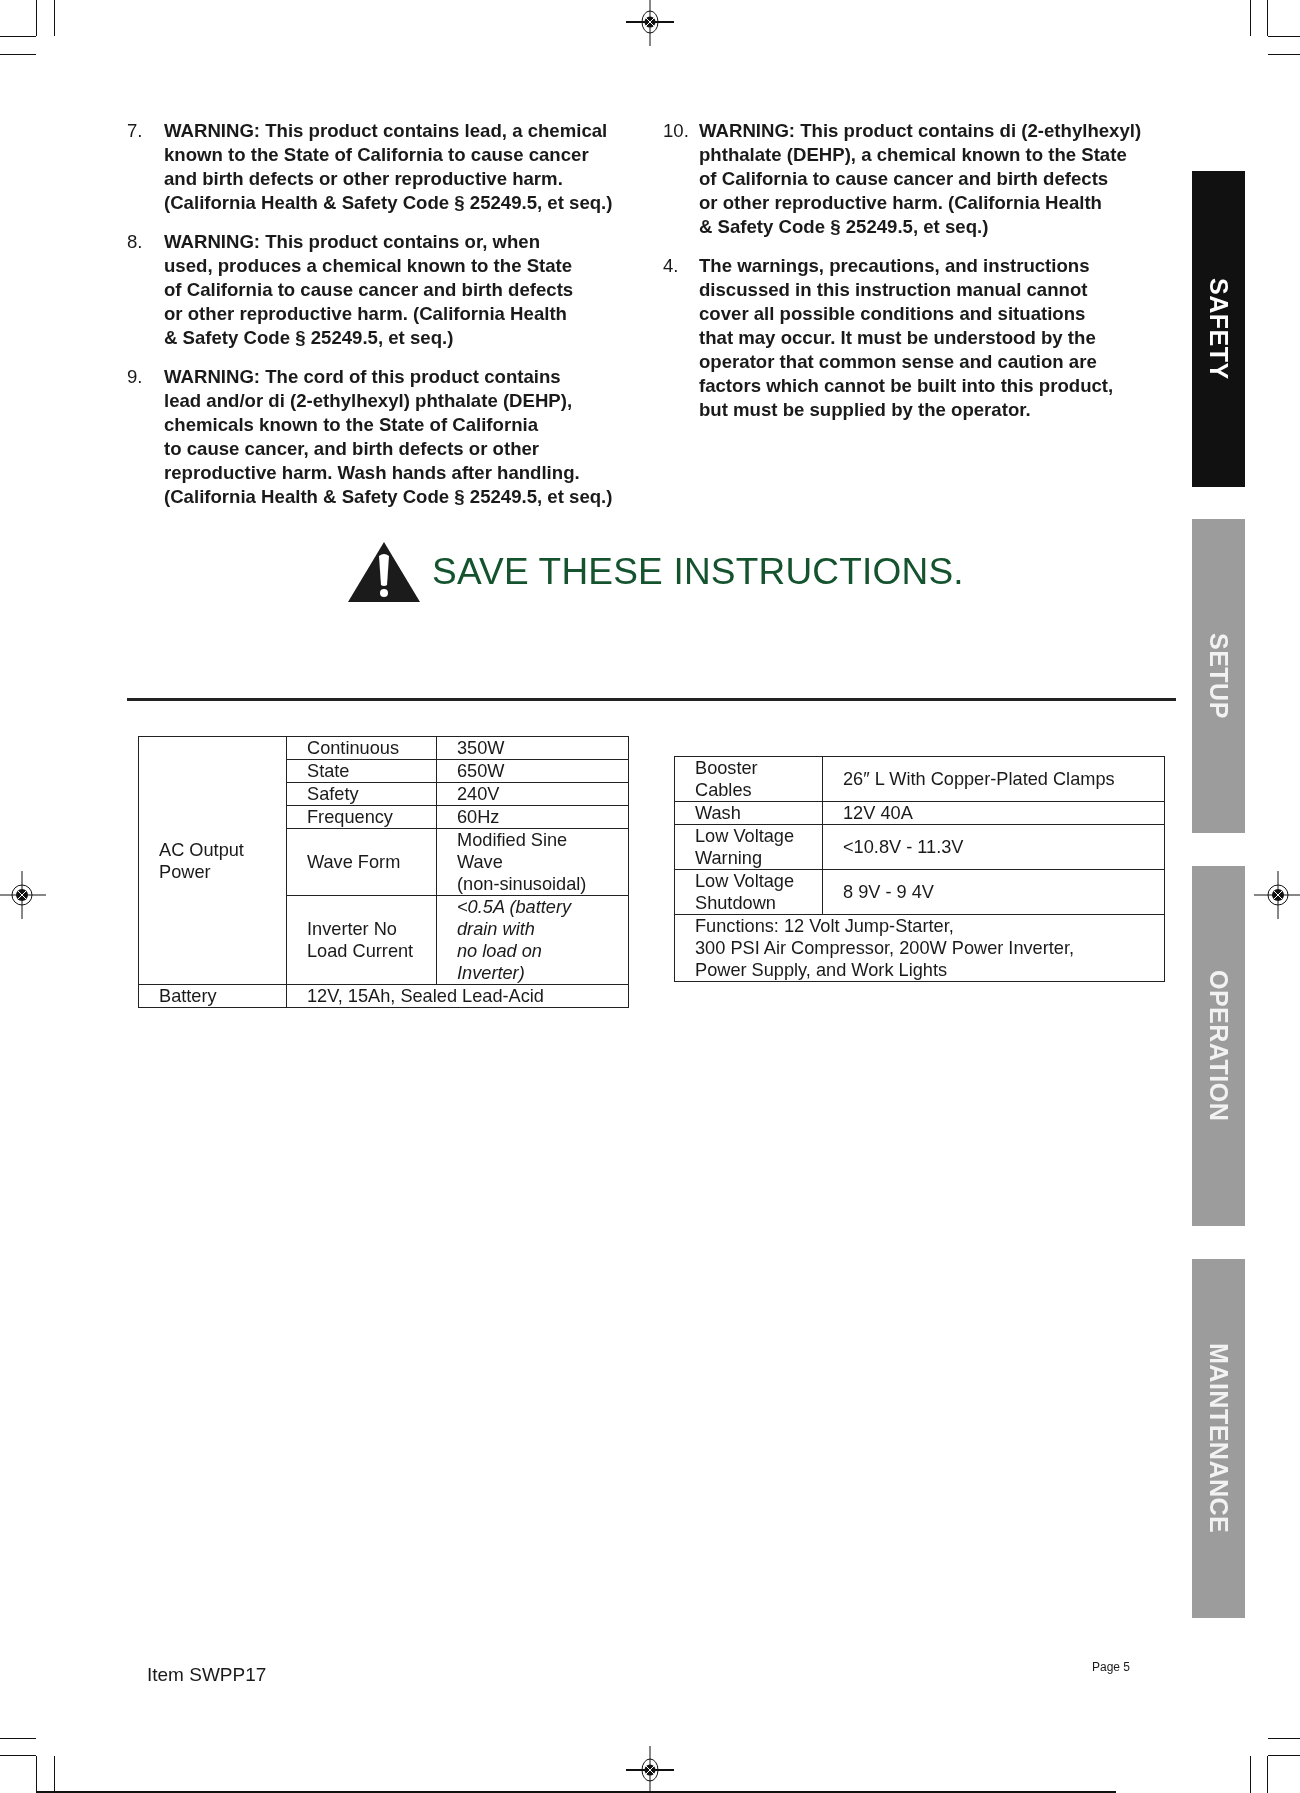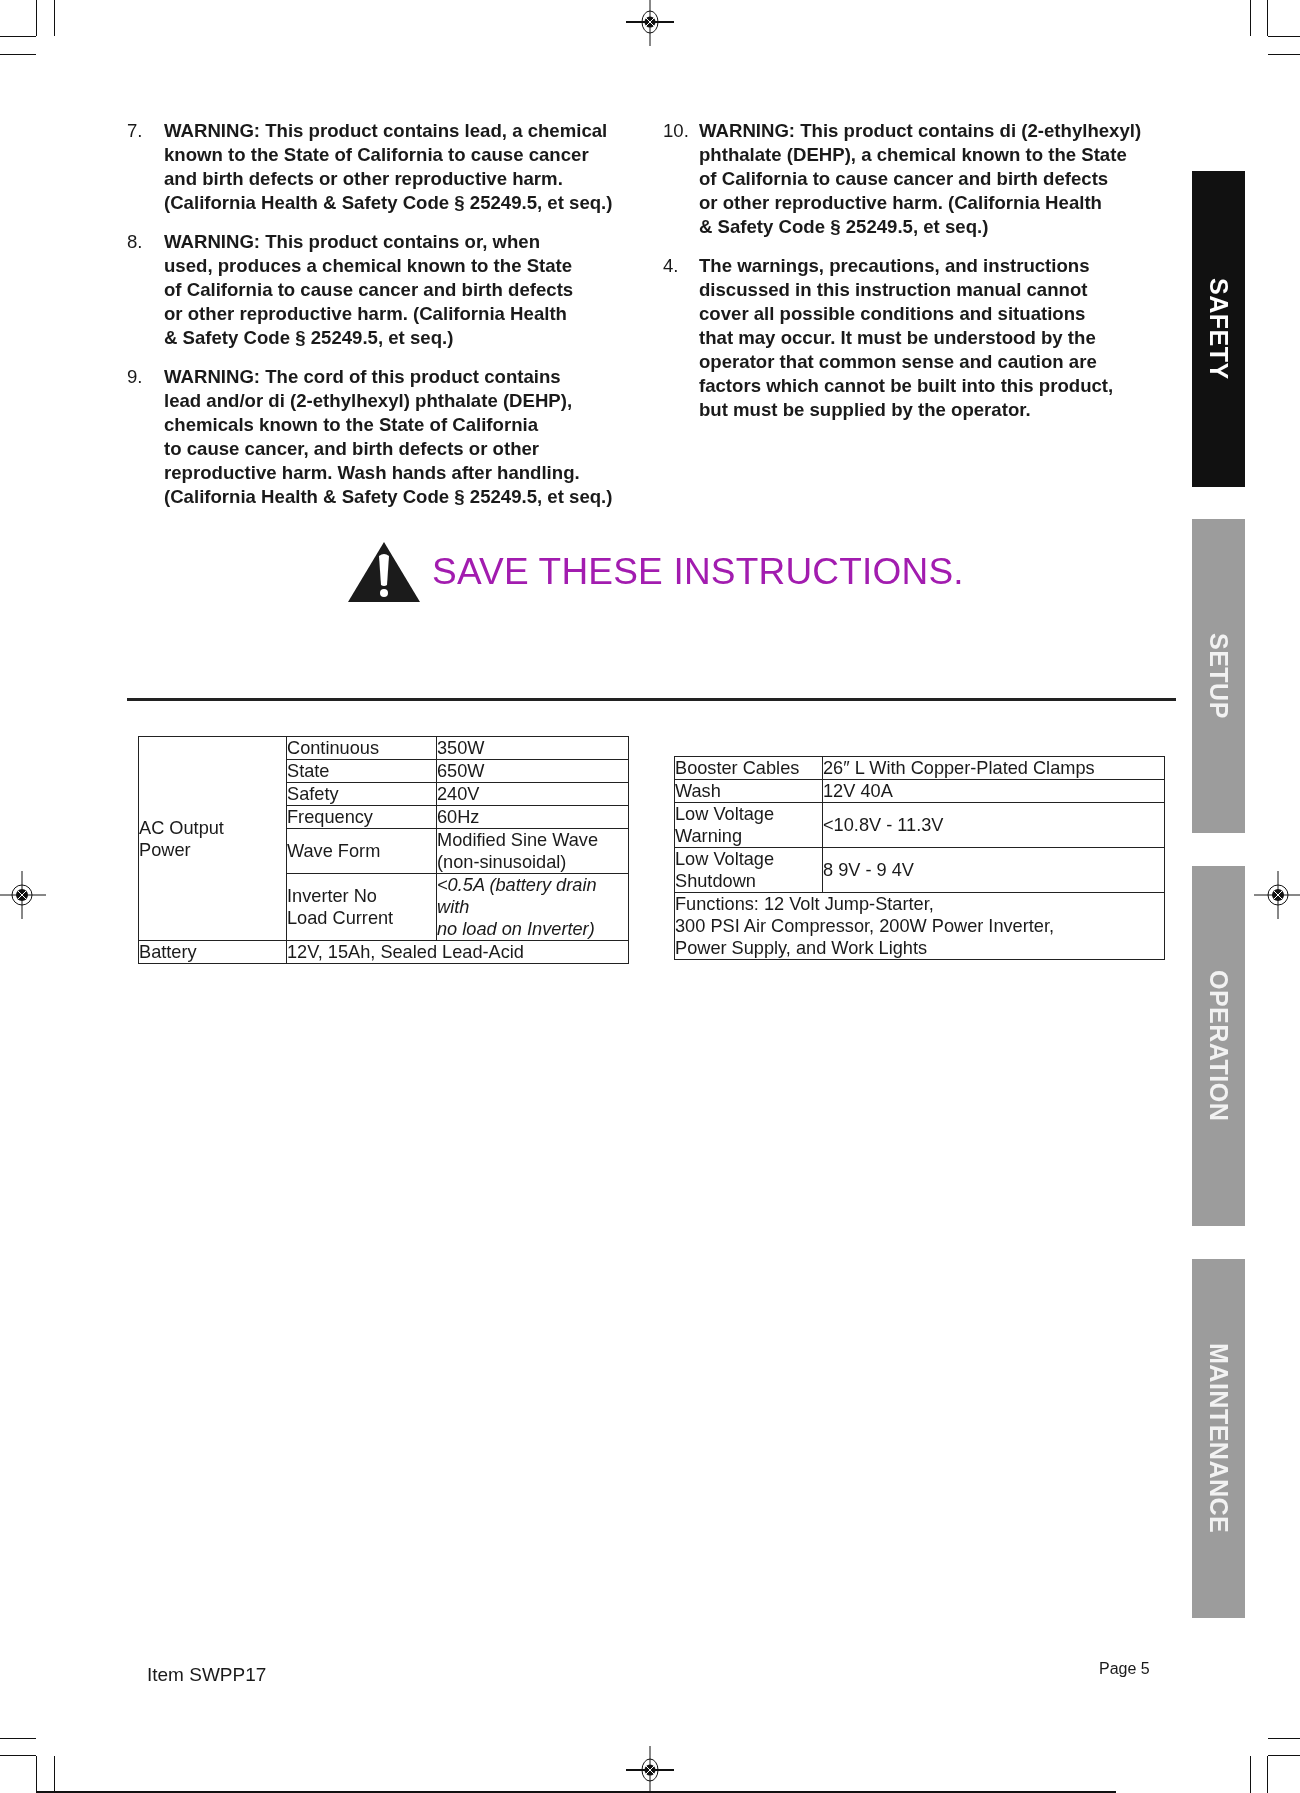--- a/index.html
+++ b/index.html
@@ -21,30 +21,30 @@
     .item .body { padding-left: 37px; white-space: pre-line; font-weight: bold; }
     .col-right .item .body { padding-left: 36px; }
 
     
     .save {
       position: absolute; left: 346px; top: 540px; height: 64px;
       display: flex; align-items: center; gap: 10px;
     }
     .save .warn-icon { width: 76px; height: 64px; }
     .save .warn-icon svg { width: 100%; height: 100%; display: block; }
-    .save .save-text { font-size: 37px; letter-spacing: 0.2px; color: #a21caf; }
+    .save .save-text { font-size: 37px; letter-spacing: 0.2px; color: #14532d; }
 
     .rule { position: absolute; left: 127px; top: 698px; width: 1049px; height: 3px; background: #222; }
 
     
     table.spec {
       position: absolute; border-collapse: collapse;
       font-size: 18.2px; line-height: 22px;
     }
-    table.spec td { border: 1.5px solid #222; padding: 0 0; vertical-align: middle; }
+    table.spec td { border: 1.5px solid #222; padding: 0 20px; vertical-align: middle; }
     #spec-left { left: 138px; top: 736px; width: 491px; }
     #spec-right { left: 674px; top: 756px; width: 491px; }
     #spec-left col.c1 { width: 148px; }
     #spec-left col.c2 { width: 150px; }
     #spec-right col.c1 { width: 148px; }
 
     
     .tab {
       position: absolute; left: 1192px; width: 53px;
       display: flex; align-items: center; justify-content: center;
@@ -52,21 +52,21 @@
     .tab span {
       writing-mode: vertical-rl; font-weight: bold; font-size: 25px;
       color: #ffffff; letter-spacing: 0.5px;
     }
     .tab.active { background: #111111; }
     .tab.inactive { background: #9c9c9c; }
     .tab.inactive span { color: #f2f2f2; }
 
     
     .footer-left { position: absolute; left: 147px; top: 1664px; font-size: 19px; }
-    .footer-right { position: absolute; left: 1092px; top: 1660px; font-size: 16px; margin-left: 7px; }
+    .footer-right { position: absolute; left: 1092px; top: 1660px; font-size: 12px; }
   </style>
 </head>
 <body>
 
 <div class="crop" style="left:36px;top:0;width:1px;height:36px;"></div>
 <div class="crop" style="left:54px;top:0;width:1px;height:36px;"></div>
 <div class="crop" style="left:0;top:36px;width:36px;height:1px;"></div>
 <div class="crop" style="left:0;top:54px;width:36px;height:1px;"></div>
 <div class="crop" style="left:1250px;top:0;width:1px;height:36px;"></div>
 <div class="crop" style="left:1267px;top:0;width:1px;height:36px;"></div>

